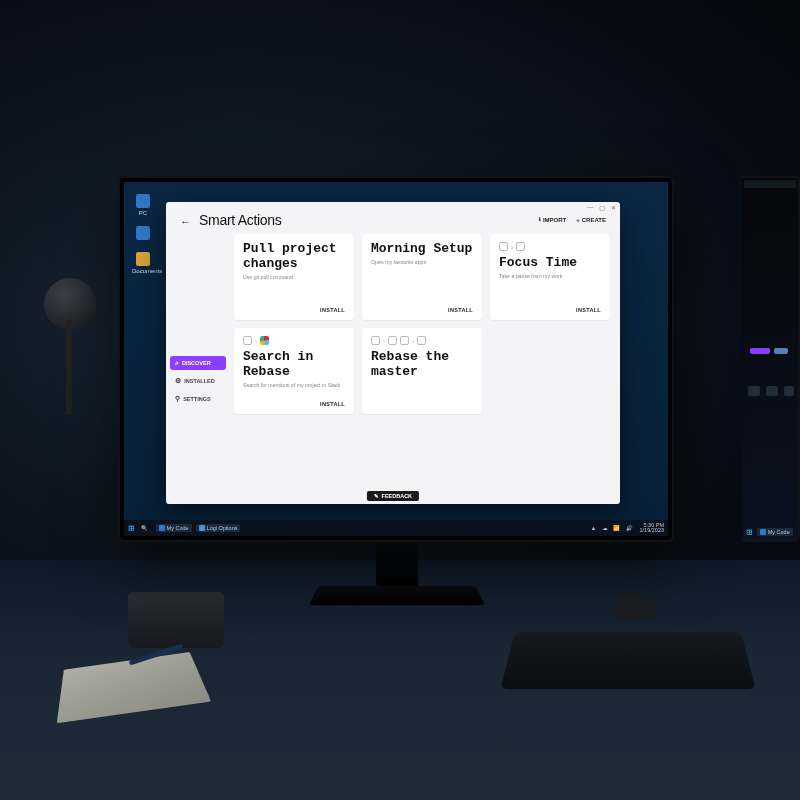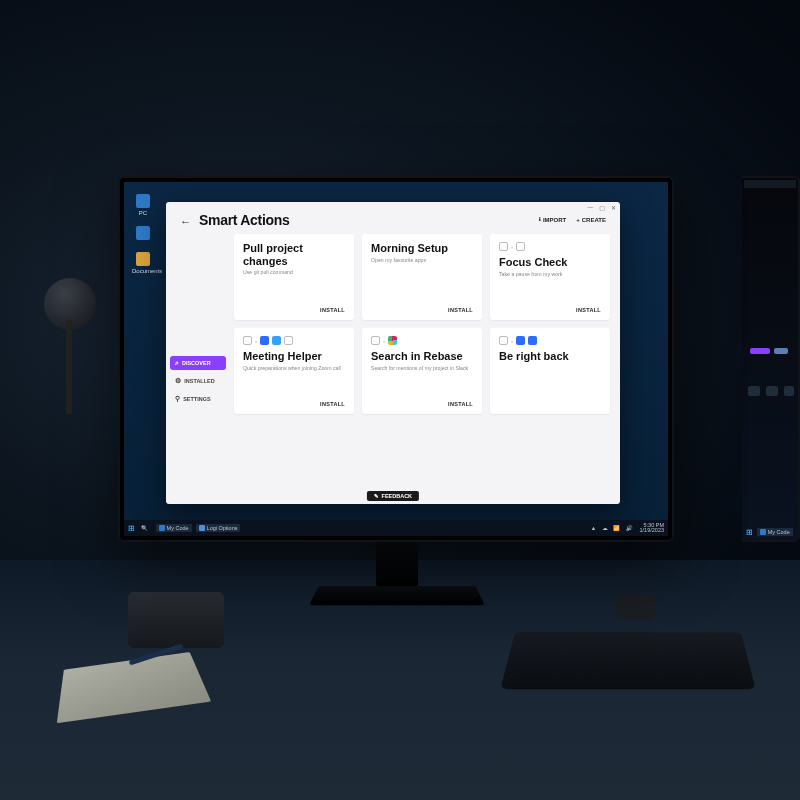--- a/index.html
+++ b/index.html
@@ -106,21 +106,21 @@
     overflow:hidden;
   }
   .win-controls { position:absolute; right:4px; top:2px; display:flex; gap:6px; font-size:6px; color:#666; }
   .win-controls span { cursor:pointer; }
 
   .app-header {
     padding: 10px 14px 6px;
     display:flex; align-items:center; gap:8px;
   }
   .back-arrow { font-size:11px; color:#222; cursor:pointer; }
-  .app-title { font-size:14px; font-weight:700; color:#111; letter-spacing:-0.3px; }
+  .app-title { font-size:14px; font-weight:400; color:#111; letter-spacing:-0.3px; }
   .header-actions { margin-left:auto; display:flex; gap:10px; font-size:6px; font-weight:700; color:#222; }
   .header-actions span { cursor:pointer; display:flex; align-items:center; gap:2px; }
 
   .app-body { flex:1; display:flex; overflow:hidden; }
 
   .sidebar {
     width: 64px; padding: 122px 4px 0 4px;
     display:flex; flex-direction:column; gap:4px;
   }
   .sb-item {
@@ -141,21 +141,21 @@
     display:flex; flex-direction:column; min-height:86px;
     box-shadow: 0 1px 2px rgba(0,0,0,0.06);
   }
   .card-icons { display:flex; gap:3px; margin-bottom:5px; align-items:center; }
   .cicon { width:9px; height:9px; border-radius:2px; display:flex; align-items:center; justify-content:center; }
   .cicon.outline { border:1px solid #bbb; }
   .cicon.blue { background:#2f6bff; }
   .cicon.sky { background:#3aa0ff; }
   .cicon.slack { background: conic-gradient(#e01e5a 0 90deg,#36c5f0 0 180deg,#ecb22e 0 270deg,#2eb67d 0); border-radius:2px; }
   .arrow-sep { font-size:6px; color:#999; }
-  .card-title { font-size:11px; font-weight:700; color:#111; line-height:1.15; }
+  .card-title { font-size:13px; font-weight:700; color:#111; line-height:1.15;font-family:Liberation Mono, monospace; }
   .card-desc { font-size:5.2px; color:#888; margin-top:2px; line-height:1.25; }
   .card-action { margin-top:auto; align-self:flex-end; font-size:5.5px; font-weight:700; color:#222; letter-spacing:0.3px; cursor:pointer; }
 
   .feedback-pill {
     position:absolute; left:50%; bottom:3px; transform:translateX(-50%);
     background:#1a1a1a; color:#fff; font-size:5.5px; font-weight:600;
     padding:2px 7px; border-radius:2px; display:flex; align-items:center; gap:3px;
     cursor:pointer;
   }
 
@@ -260,54 +260,44 @@
                 <div class="card-title">Morning Setup</div>
                 <div class="card-desc">Open my favourite apps</div>
                 <div class="card-action">INSTALL</div>
               </div>
               <div class="card">
                 <div class="card-icons">
                   <span class="cicon outline"></span>
                   <span class="arrow-sep">›</span>
                   <span class="cicon outline"></span>
                 </div>
-                <div class="card-title">Focus Check</div>
+                <div class="card-title">Focus Time</div>
                 <div class="card-desc">Take a pause from my work</div>
-                <div class="card-action">INSTALL</div>
-              </div>
-              <div class="card">
-                <div class="card-icons">
-                  <span class="cicon outline"></span>
-                  <span class="arrow-sep">›</span>
-                  <span class="cicon blue"></span>
-                  <span class="cicon sky"></span>
-                  <span class="cicon outline"></span>
-                </div>
-                <div class="card-title">Meeting Helper</div>
-                <div class="card-desc">Quick preparations when joining Zoom call</div>
                 <div class="card-action">INSTALL</div>
               </div>
               <div class="card">
                 <div class="card-icons">
                   <span class="cicon outline"></span>
                   <span class="arrow-sep">›</span>
                   <span class="cicon slack"></span>
                 </div>
                 <div class="card-title">Search in Rebase</div>
                 <div class="card-desc">Search for mentions of my project in Slack</div>
                 <div class="card-action">INSTALL</div>
               </div>
               <div class="card">
                 <div class="card-icons">
                   <span class="cicon outline"></span>
                   <span class="arrow-sep">›</span>
-                  <span class="cicon blue"></span>
-                  <span class="cicon blue"></span>
+                  <span class="cicon outline"></span>
+                  <span class="cicon outline"></span>
+                  <span class="arrow-sep">›</span>
+                  <span class="cicon outline"></span>
                 </div>
-                <div class="card-title">Be right back</div>
+                <div class="card-title">Rebase the master</div>
               </div>
             </div>
         </div>
       </div>
 
       <div class="feedback-pill">
         <span>✎</span>
         <span>FEEDBACK</span>
       </div>
     </div>

